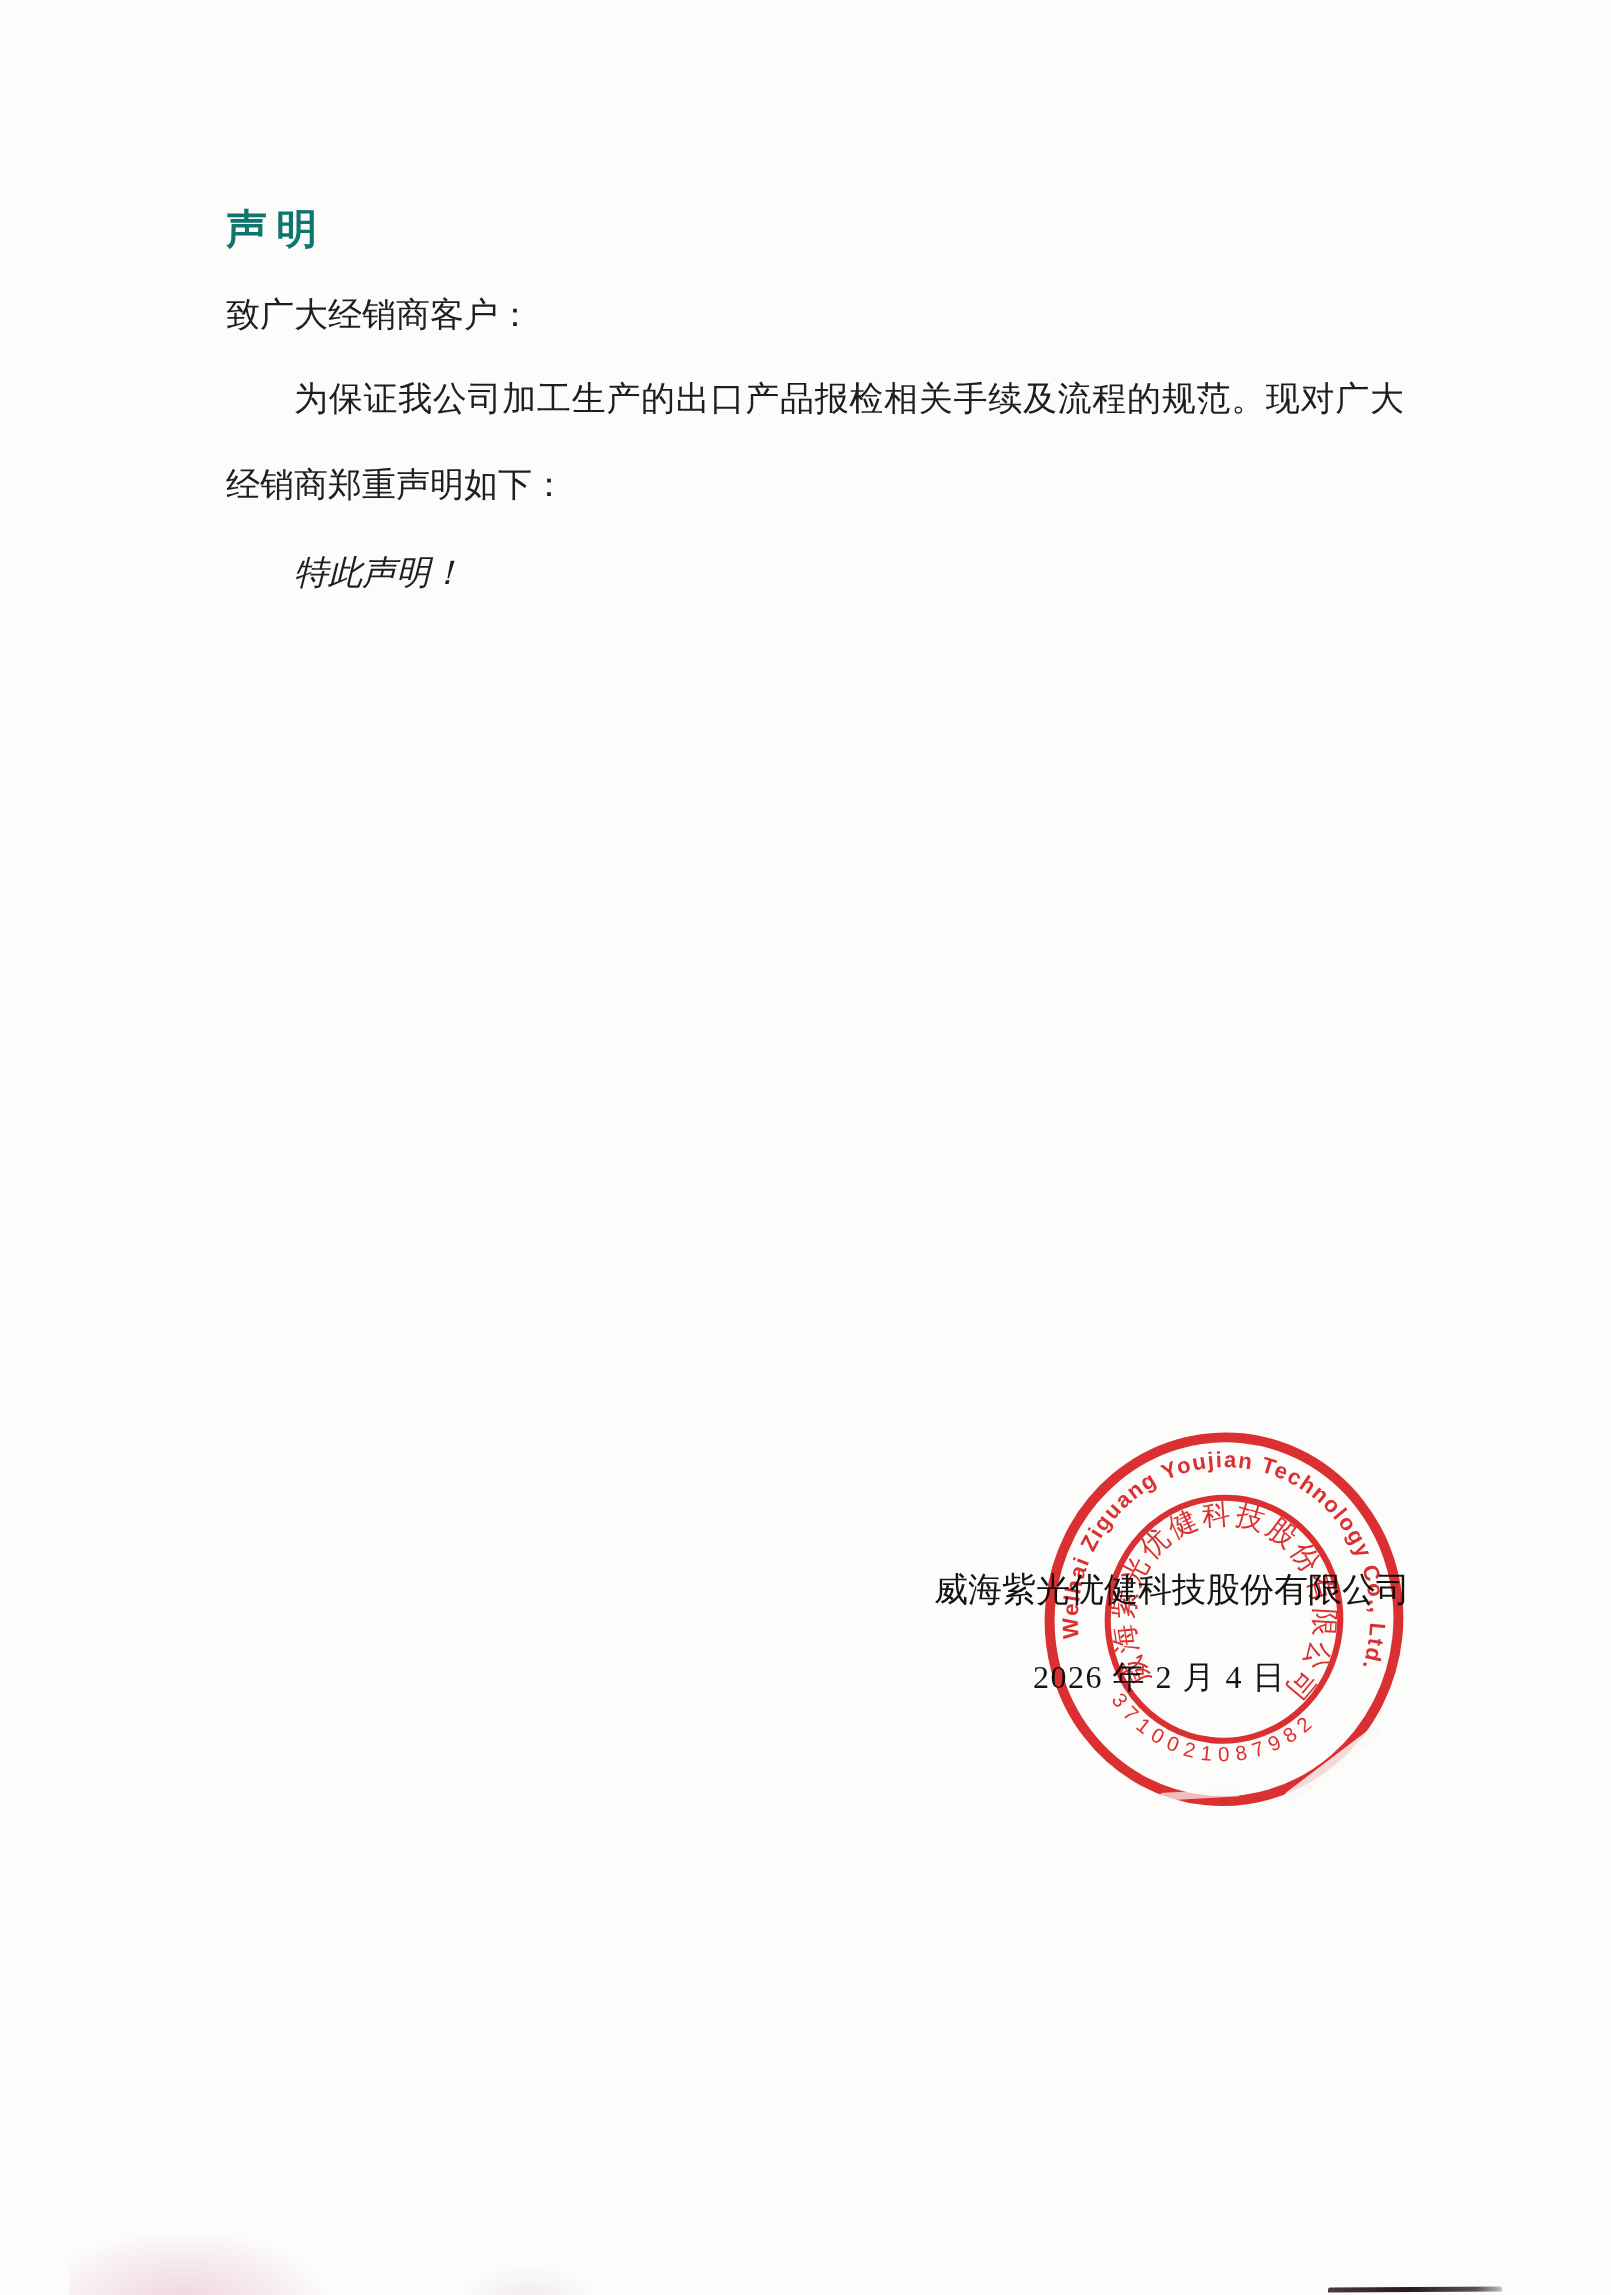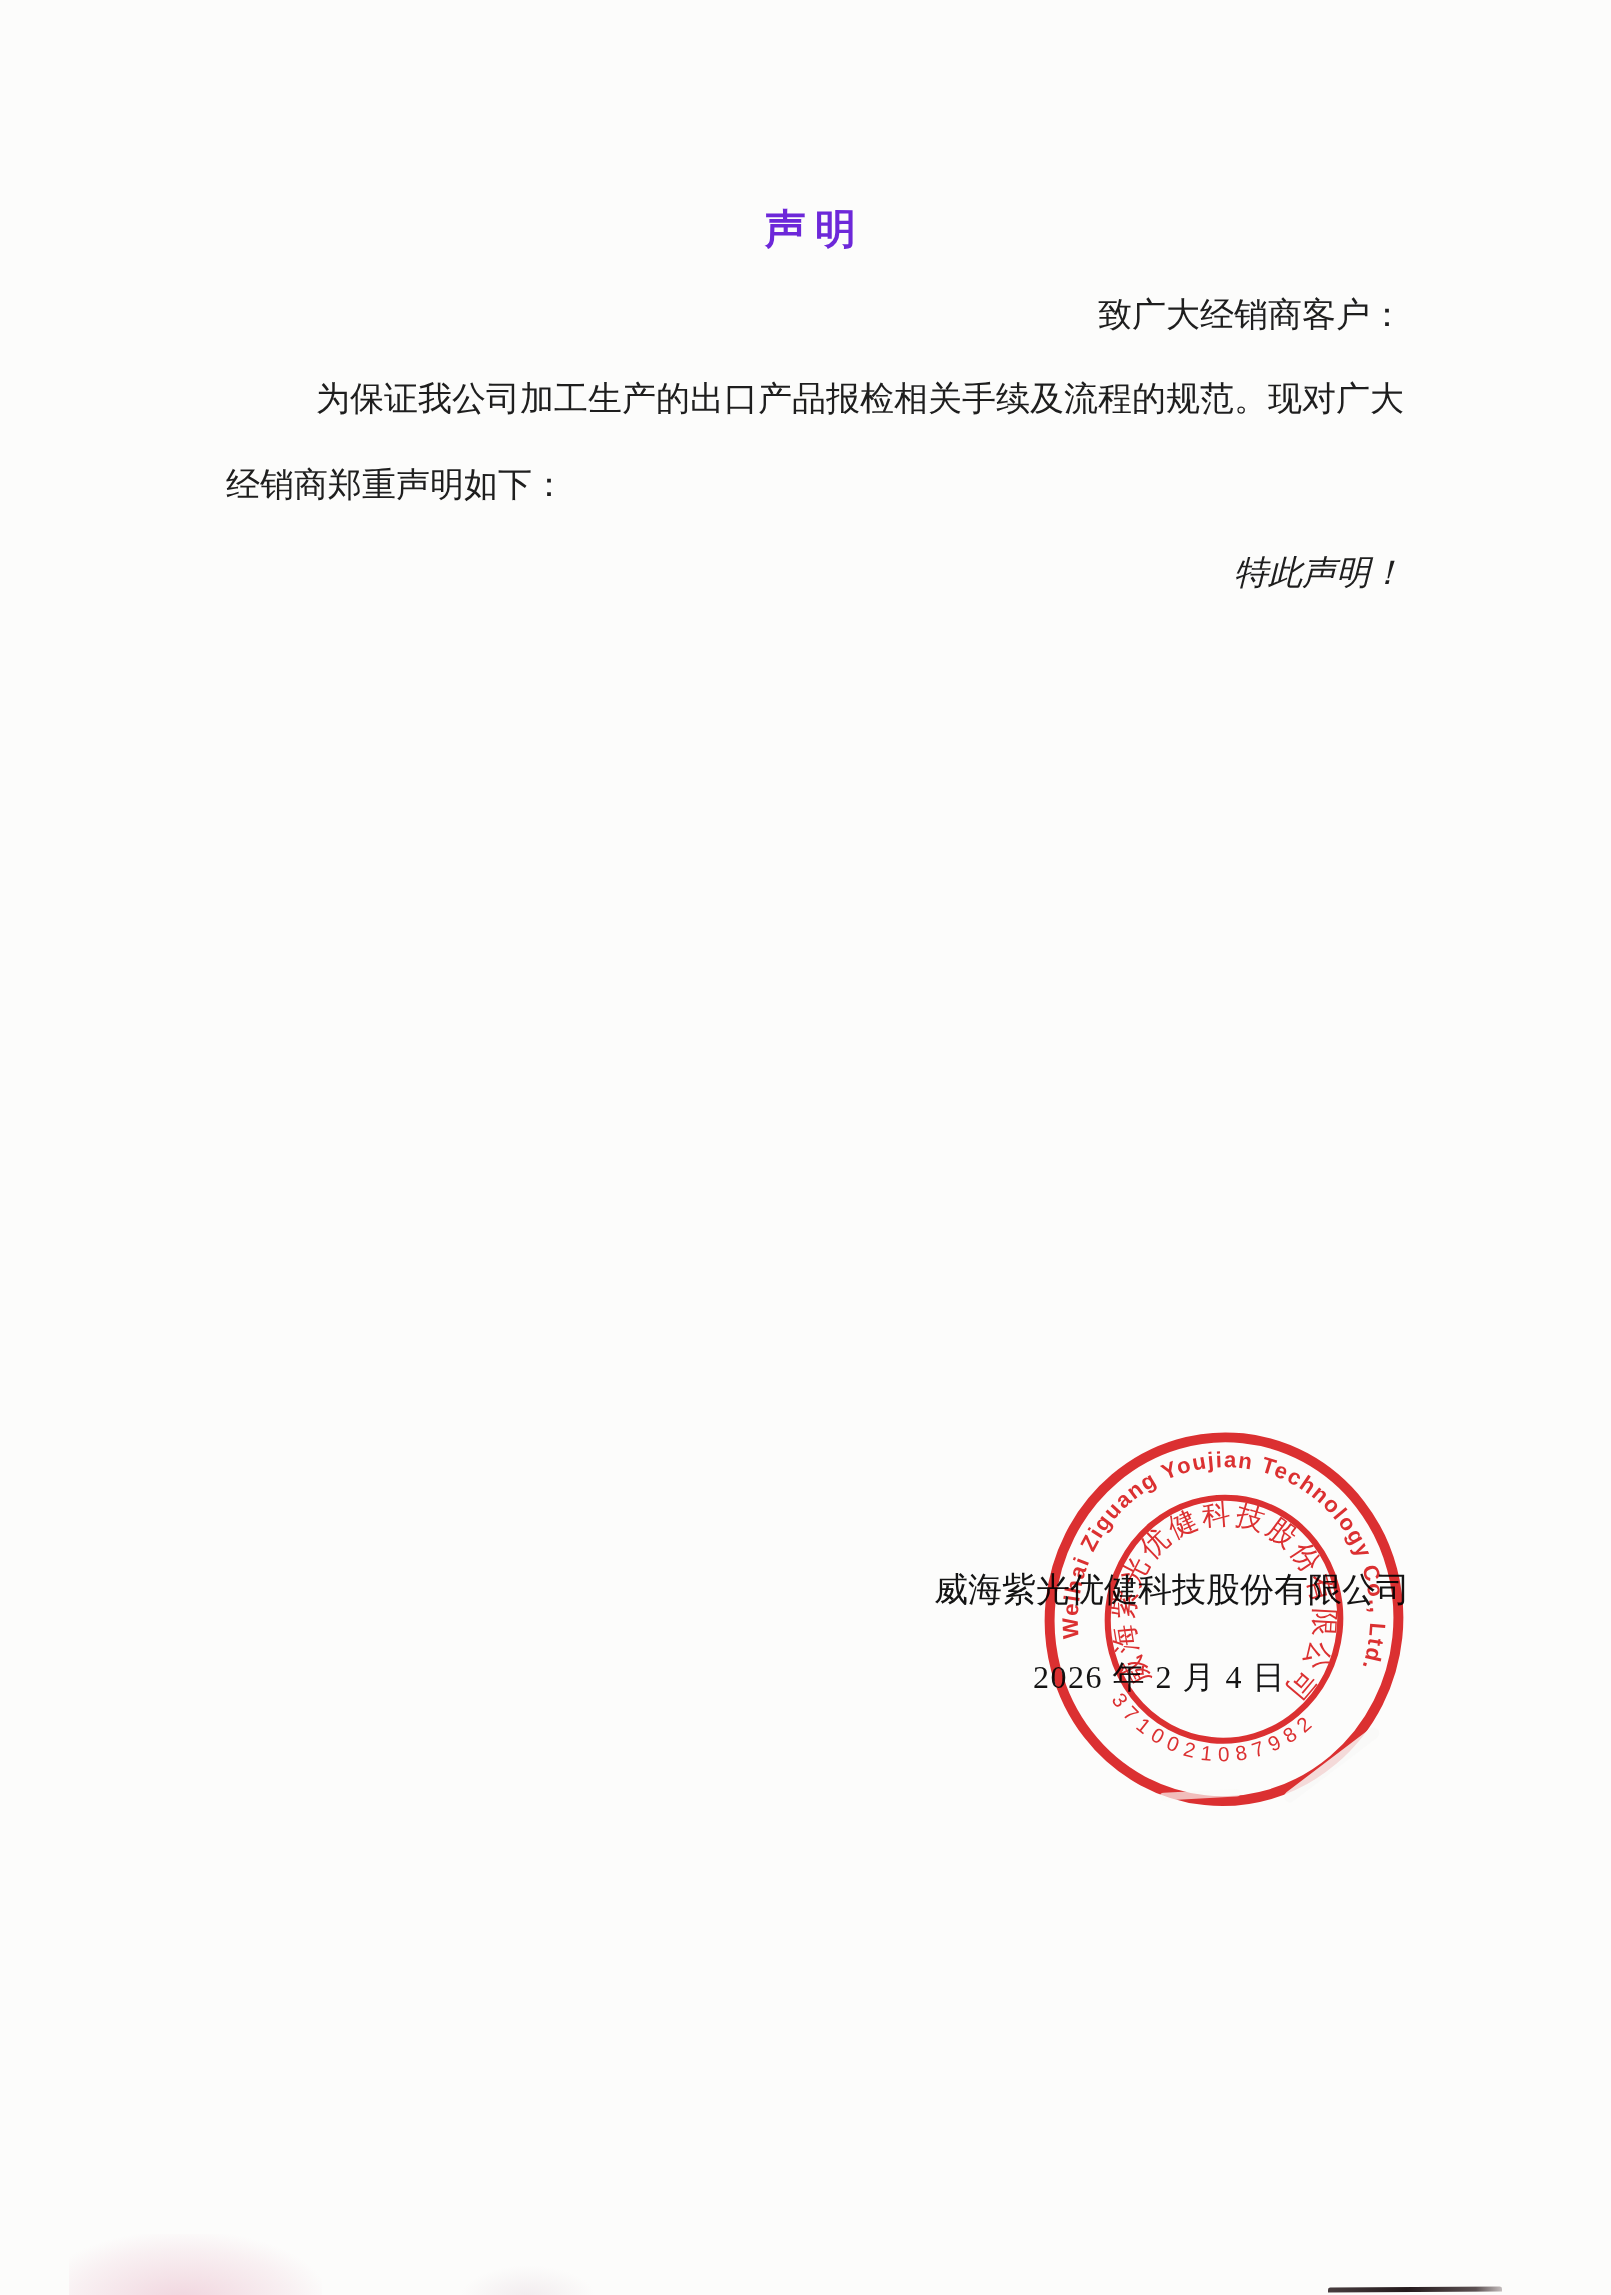--- a/index.html
+++ b/index.html
@@ -21,25 +21,25 @@
     width: 1178px;
     font-size: 34px;
     line-height: 86px;
   }
   .doc-title {
     margin: 0;
     font-family: "Liberation Sans", "DejaVu Sans", sans-serif;
     font-size: 41px;
     font-weight: bold;
     letter-spacing: 9.2px;
-    text-align: center;
+    text-align: left;
     line-height: 86px;
-    color: #6d28d9;
+    color: #0f766e;
   }
-  .doc p { margin: 0; text-align: right; }
+  .doc p { margin: 0; }
   .salutation { text-indent: 0; }
   .body-para {
     text-indent: 2em;
     text-align: justify;
     text-align-last: left;
     font-family: Liberation Mono, monospace;
   }
   .closing { text-indent: 2em; font-style: italic; }
 
   

